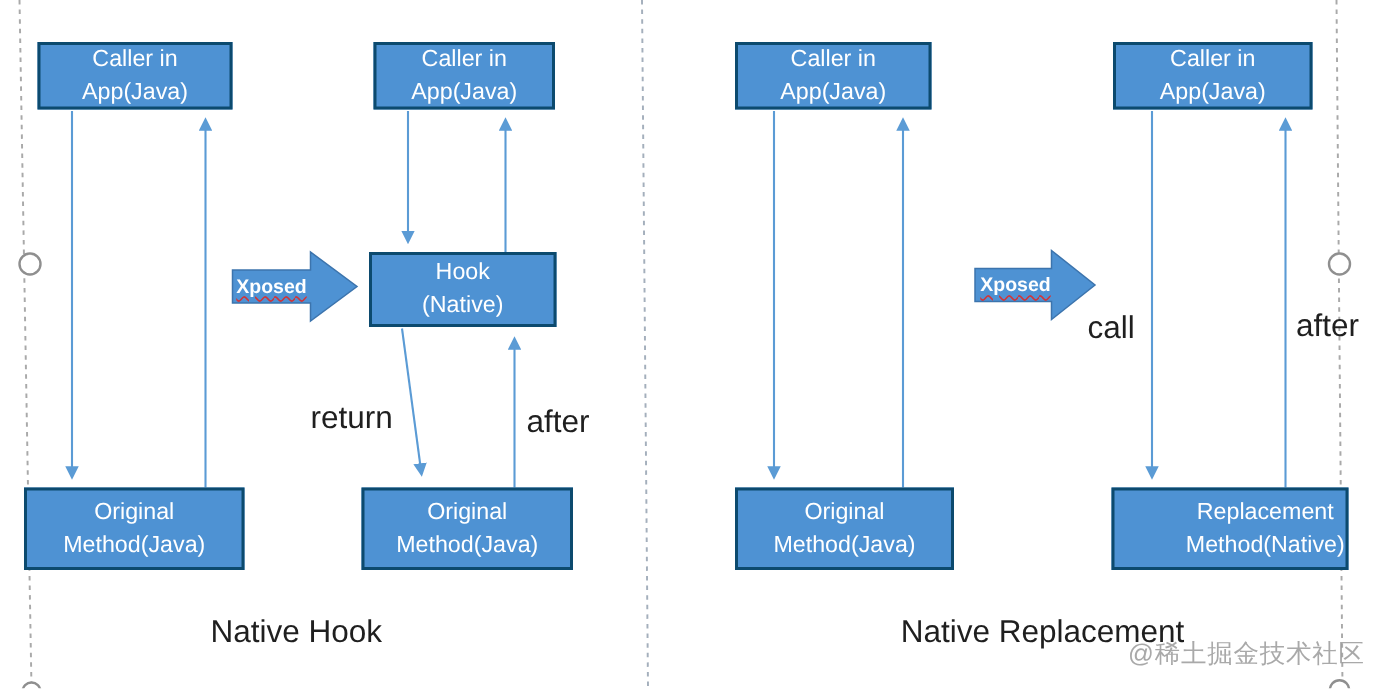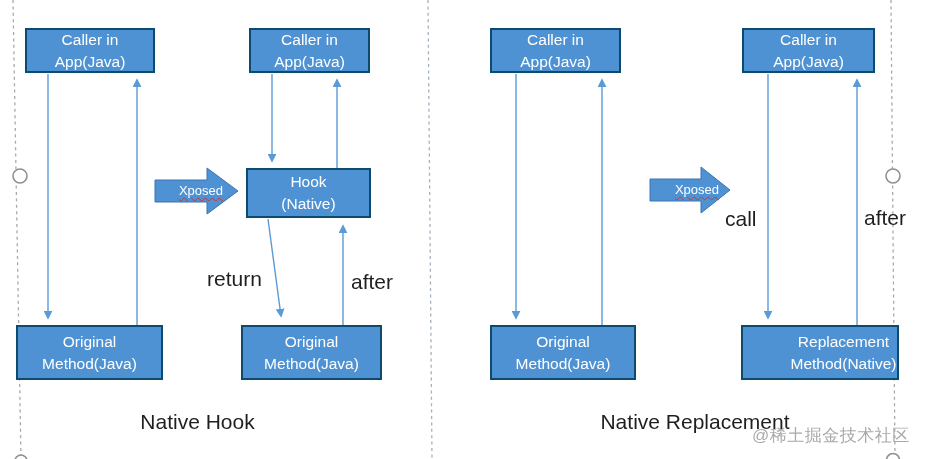--- a/index.html
+++ b/index.html
@@ -32,28 +32,27 @@
     position:absolute;
     color:#1f1f1f;
     font-size:21px;
     text-align:center;
     white-space:nowrap;
   }
   .xposed-label{
     position:absolute;
     color:#ffffff;
     font-size:13px;
-    font-weight:normal;
+    font-weight:bold;
     text-align:center;
     text-decoration-line:underline;
     text-decoration-style:wavy;
     text-decoration-color:#d13438;
     text-decoration-thickness:1px;
     text-underline-offset:2px;
-    margin-left:20px;
   }
   .watermark{
     position:absolute;
     color:#9b9b9b;
     opacity:.85;
     font-size:17px;
     letter-spacing:.5px;
     white-space:nowrap;
   }
 </style>

